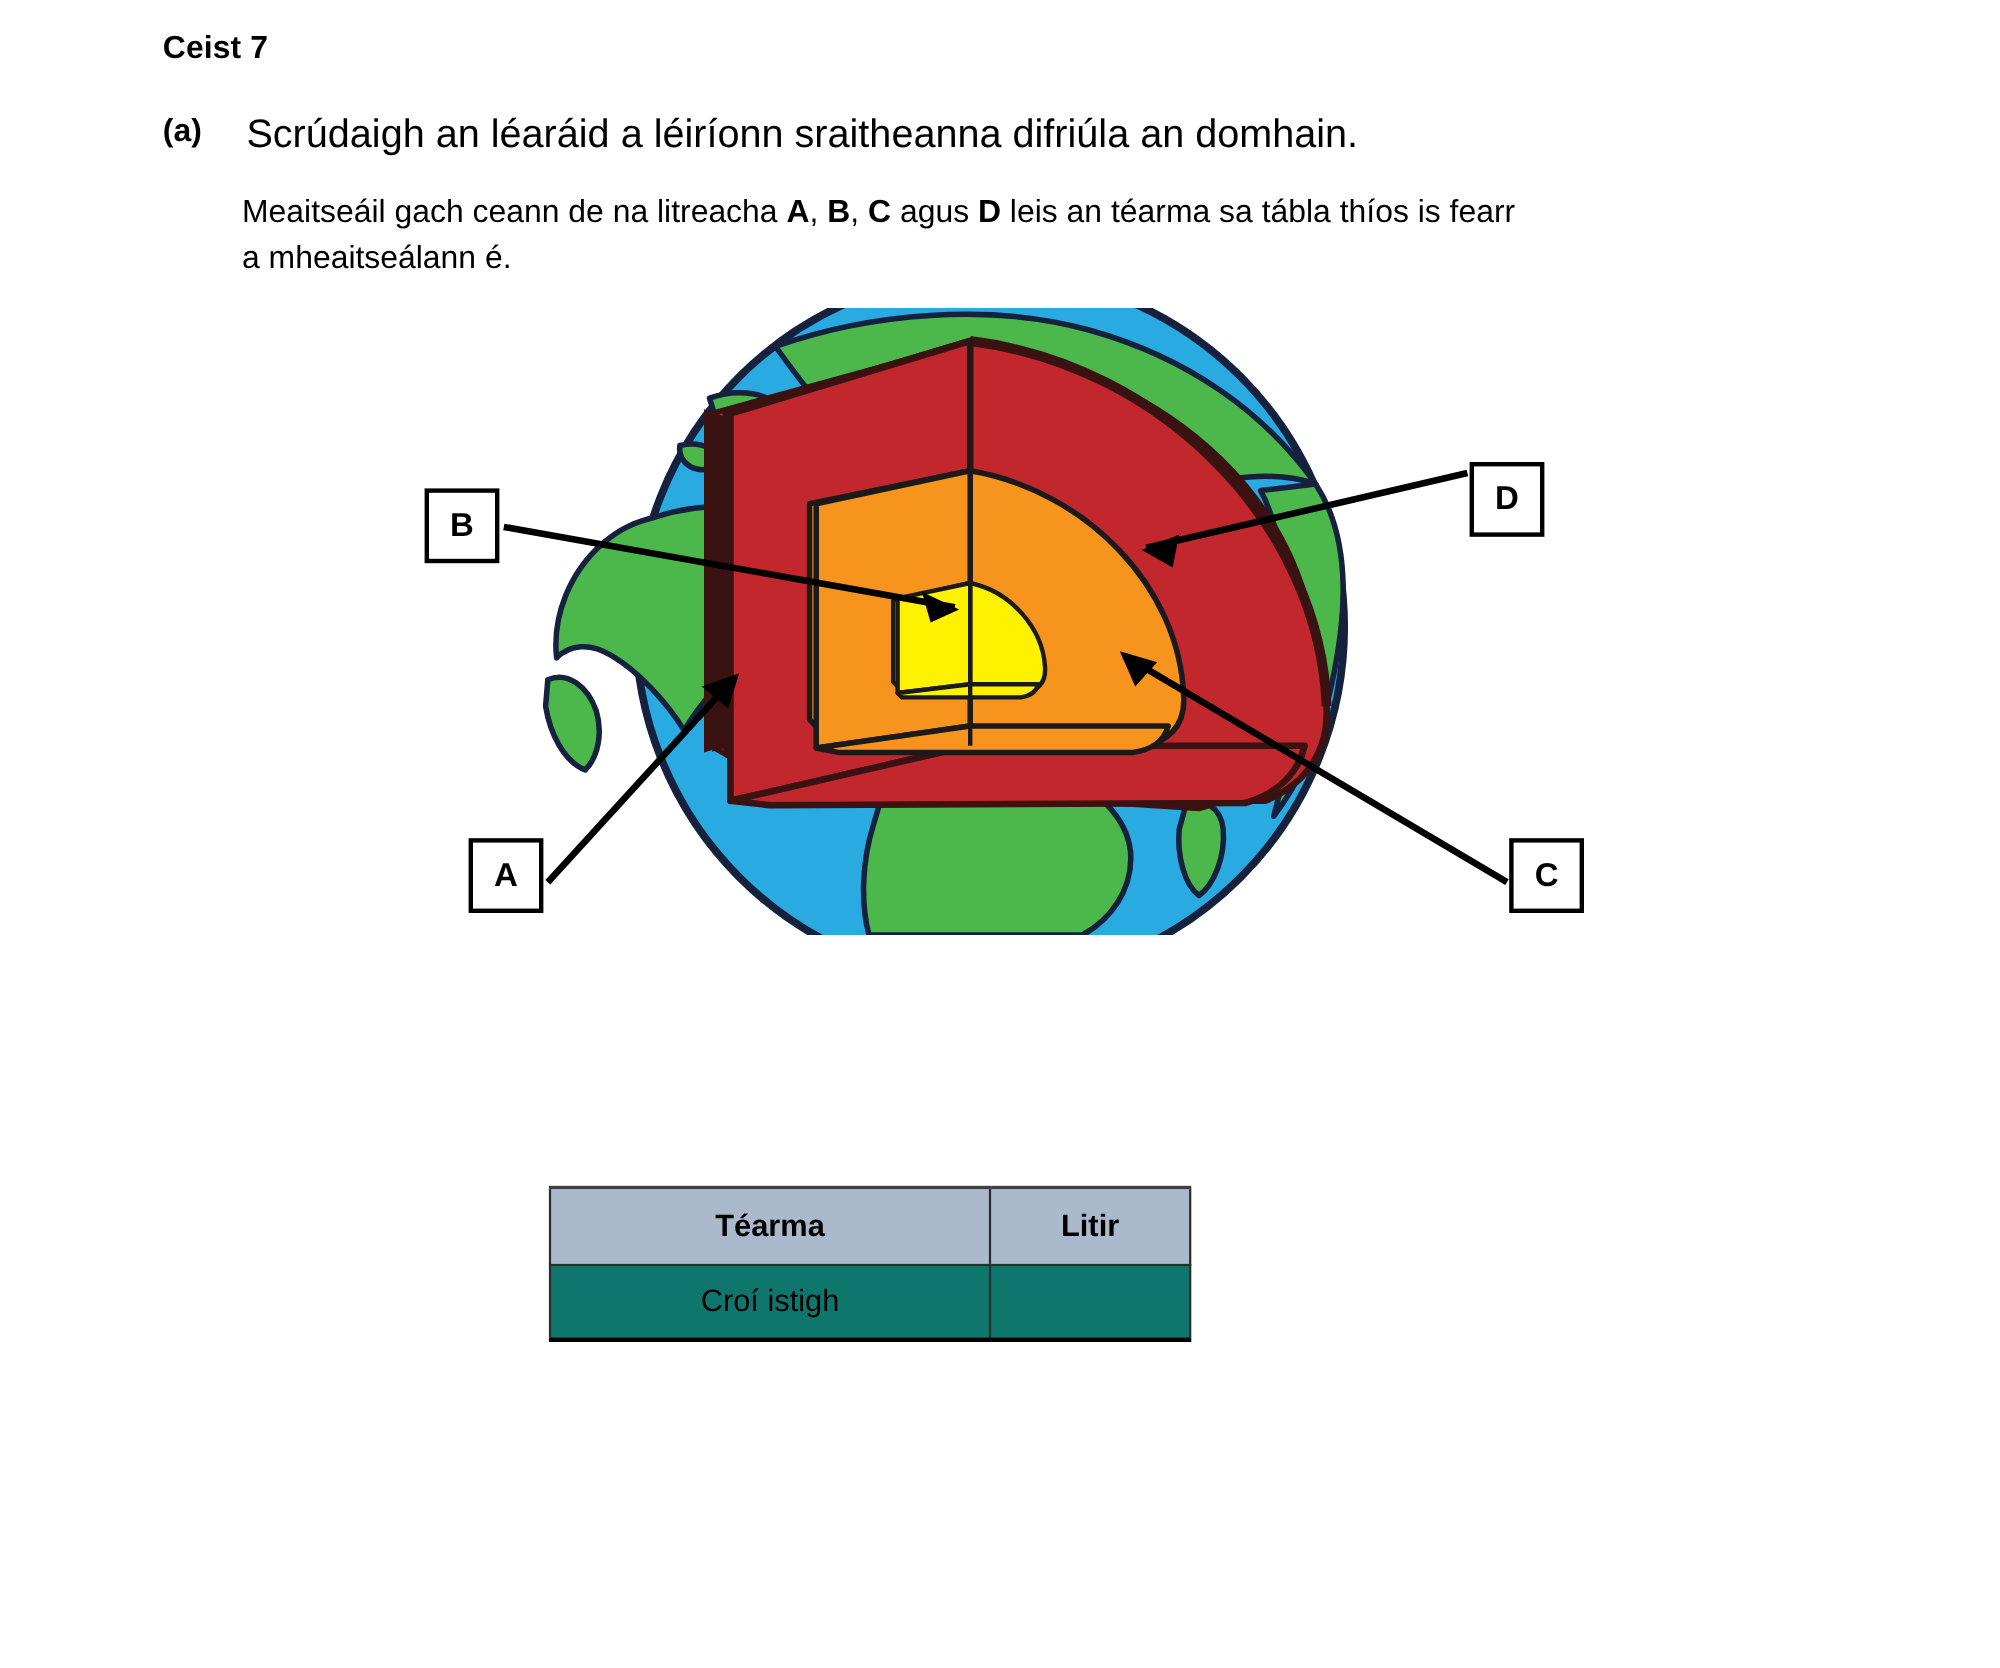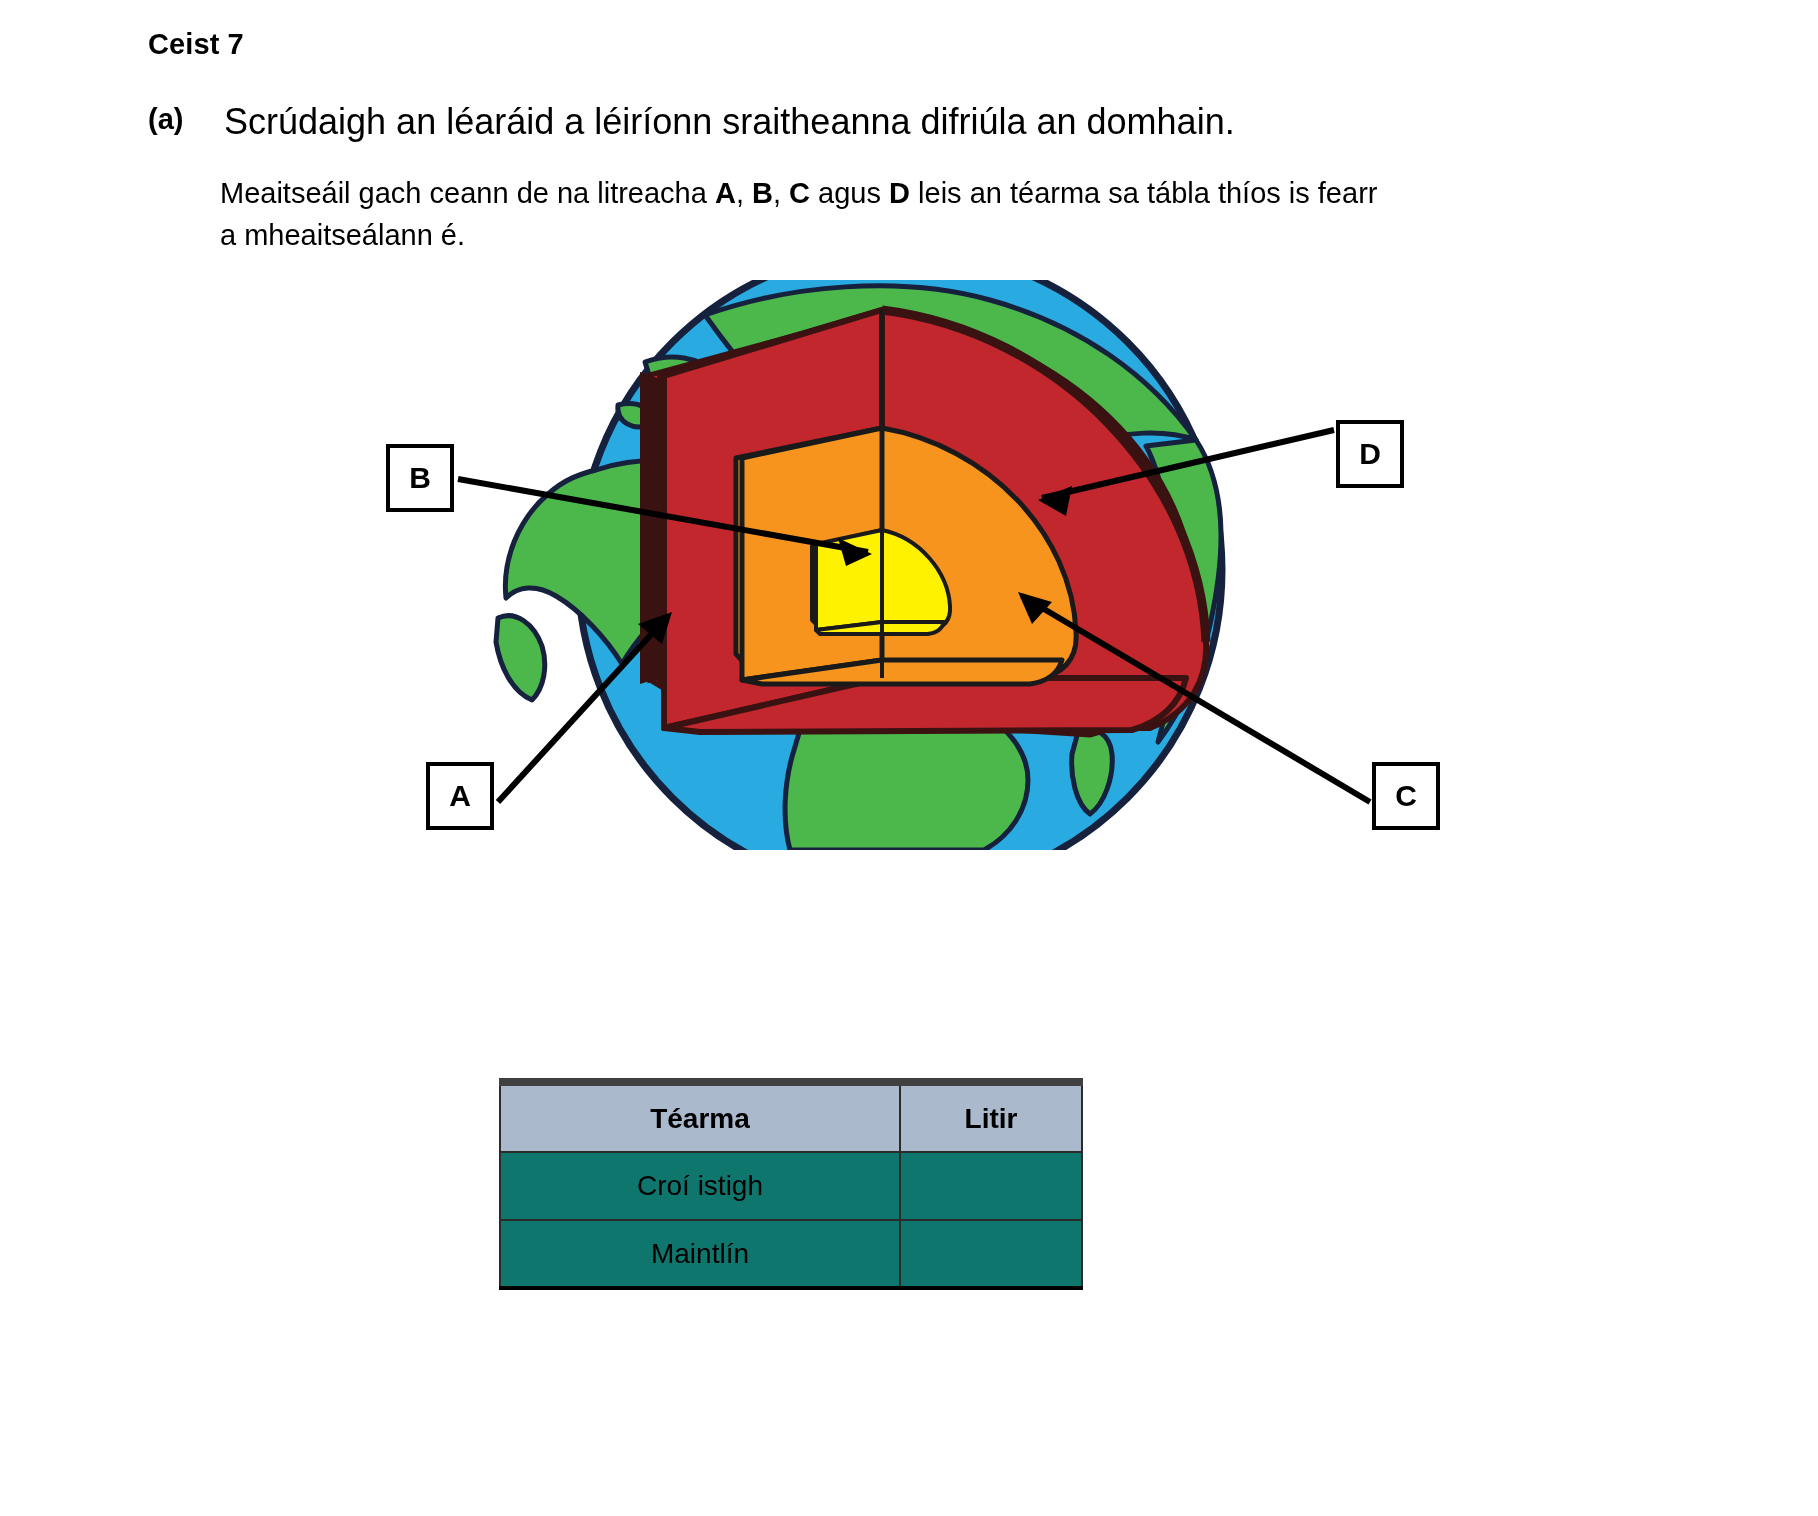--- a/index.html
+++ b/index.html
@@ -92,21 +92,21 @@
   .term-table th,
   .term-table td {
     border: 2px solid #2b2b2b;
     text-align: center;
     box-sizing: border-box;
   }
   .term-table thead th {
     background: #abb9cd;
     font-weight: bold;
     height: 70px;
-    border-top: 8px solid #404040;
+    border-top: 3px solid #404040;
   }
   .term-table tbody td {
     height: 68px;
     background: #0f766e;
   }
   .term-table tbody tr:last-child td {
     border-bottom: 4px solid #000000;
   }
   .col-term { width: 400px; border-left: 4px solid #000000; }
   .col-letter { width: 182px; border-right: 4px solid #000000; }
@@ -247,18 +247,14 @@
     <tr>
       <th class="col-term">Téarma</th>
       <th class="col-letter">Litir</th>
     </tr>
   </thead>
   <tbody>
     <tr>
       <td class="col-term">Croí istigh</td>
       <td class="col-letter"></td>
     </tr>
-    <tr>
-      <td class="col-term">Maintlín</td>
-      <td class="col-letter"></td>
-    </tr>
   </tbody>
 </table>
 
 </body></html>

